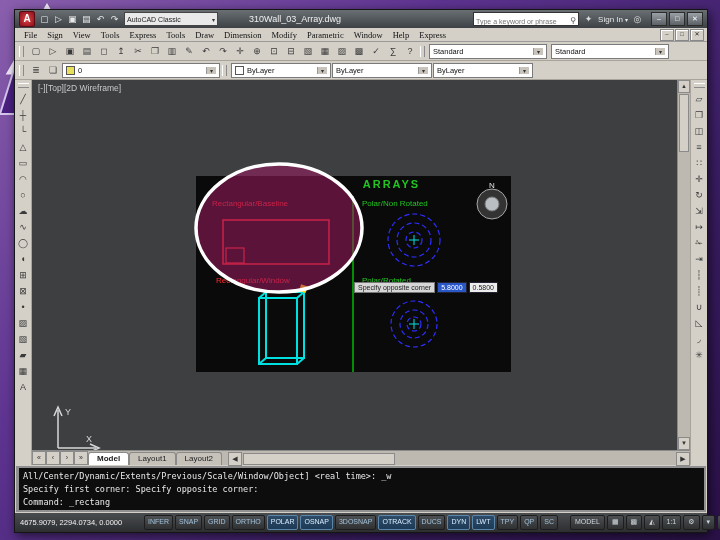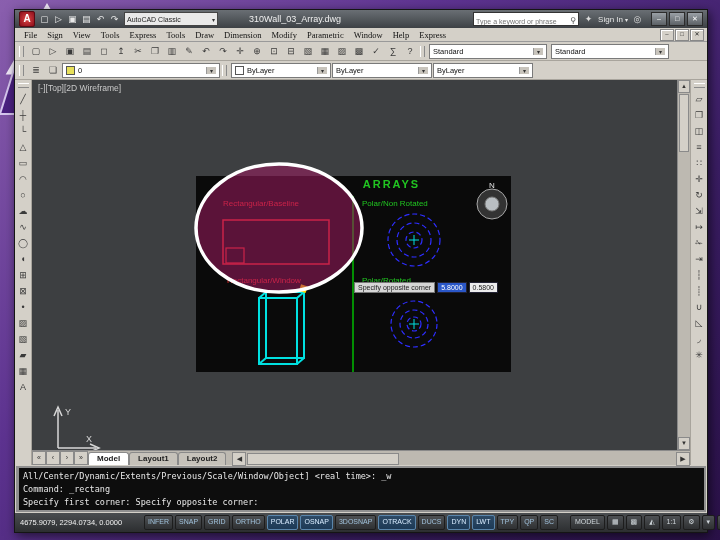--- a/index.html
+++ b/index.html
@@ -47,39 +47,39 @@
   .side-tb.left{border-right:1px solid #a8a49c;}
   .vgrip{height:3px;width:11px;border-top:1px solid #fff;border-bottom:1px solid #8a8a8a;margin:1px 0 3px 0;}
   .canvas-col{flex:1;display:flex;flex-direction:column;min-width:0;}
   .draw-wrap{flex:1;display:flex;min-height:0;}
   .drawing{flex:1;position:relative;background:#3d3f41;overflow:hidden;}
   .vp-label{position:absolute;left:6px;top:3px;color:#c9c9c9;font-size:8.5px;}
   
   .panel{position:absolute;left:164px;top:96px;width:315px;height:196px;background:#0a0a0a;}
   .panel-title{position:absolute;left:0;top:2px;width:100%;text-align:center;font-size:11px;font-weight:bold;letter-spacing:2px;color:#21c421;margin-left:38px;}
   .qlabel{position:absolute;font-size:8px;white-space:nowrap;}
-  .c-red{color:#ff2b2b;margin-left:11px;} .c-grn{color:#21c421;}
+  .c-red{color:#ff2b2b;} .c-grn{color:#21c421;}
   .q1{left:16px;top:23px;} .q2{left:166px;top:23px;} .q3{left:20px;top:100px;} .q4{left:166px;top:100px;}
   .shapes{position:absolute;left:0;top:0;}
   .dyn-tip{position:absolute;left:158px;top:106px;display:flex;gap:2px;align-items:center;}
   .tt-label{background:#d6d6d6;border:1px solid #777;color:#222;font-size:7px;padding:1px 3px;white-space:nowrap;}
   .tt-val{font-size:7px;padding:1px 3px;border:1px solid #223;}
   .tt-val.sel{background:#2a57c8;color:#fff;}
   .tt-val.plain{background:#ececec;color:#222;}
   .viewcube{position:absolute;left:438px;top:99px;}
   .ellipse-note{position:absolute;left:160px;top:80px;pointer-events:none;}
   .ucs{position:absolute;left:12px;top:318px;}
   
   .vscroll{width:12px;background:#bdb9b1;border-left:1px solid #8a8a8a;display:flex;flex-direction:column;flex:none;}
   .sb-btn{height:11px;background:#d4d0c8;border:1px solid #8a8a8a;font-size:6px;line-height:10px;text-align:center;color:#333;flex:none;}
   .sb-thumb-v{height:56px;background:#d4d0c8;border:1px solid #8a8a8a;margin:1px;flex:none;}
   .sb-track{flex:1;}
   .tabsrow{height:14px;background:#bdb9b1;border-top:1px solid #8a8a8a;display:flex;align-items:flex-end;flex:none;}
   .tabnav{width:12px;height:12px;background:#d4d0c8;border:1px solid #8a8a8a;font-size:7px;line-height:11px;text-align:center;color:#333;flex:none;}
-  .tab{font-size:8px;padding:0 8px;height:12px;line-height:12px;background:#c6c2ba;border:1px solid #8a8a8a;border-bottom:none;border-radius:3px 3px 0 0;color:#222;flex:none;font-weight:bold;}
+  .tab{font-size:8px;padding:0 8px;height:12px;line-height:12px;background:#c6c2ba;border:1px solid #8a8a8a;border-bottom:none;border-radius:3px 3px 0 0;color:#222;flex:none;}
   .tab.active{background:#ffffff;font-weight:bold;}
   .hscroll{flex:1;display:flex;align-items:center;height:12px;background:#bdb9b1;margin-left:6px;}
   .sb-thumb-h{width:150px;height:10px;background:#d4d0c8;border:1px solid #8a8a8a;margin:0 1px;flex:none;}
   .hs-track{flex:1;height:10px;}
   
   .cmd{height:40px;background:#0d0d0d;border:2px solid #8f8f8f;border-left-width:3px;margin:1px;padding:1px 4px;display:flex;flex-direction:column;justify-content:space-around;flex:none;}
   .cmd-line{font-family:"DejaVu Sans Mono",monospace;font-size:8.5px;color:#e8e8e8;white-space:nowrap;overflow:hidden;}
   
   .status{height:19px;background:linear-gradient(#4a4d50,#2c2e30);display:flex;align-items:center;gap:12px;padding:0 5px;flex:none;}
   .coords{color:#f0f0f0;font-size:7.5px;width:112px;flex:none;}
@@ -368,22 +368,22 @@
         <span class="tbicon">∪</span>
         <span class="tbicon">◺</span>
         <span class="tbicon">◞</span>
         <span class="tbicon">✳</span>
       </div>
   </div>
 
   <div class="cmd">
 
   <div class="cmd-line">All/Center/Dynamic/Extents/Previous/Scale/Window/Object] &lt;real time&gt;: _w</div>
+      <div class="cmd-line">Specify first corner: Specify opposite corner:</div>
       <div class="cmd-line">Command: _rectang</div>
-      <div class="cmd-line">Specify first corner: Specify opposite corner:</div>
     </div>
 
   <div class="status">
     <span class="coords">4675.9079, 2294.0734, 0.0000</span>
     <div style="display:flex;gap:2px;">
 
     <span class="toggle">INFER</span>
         <span class="toggle">SNAP</span>
         <span class="toggle">GRID</span>
         <span class="toggle">ORTHO</span>

